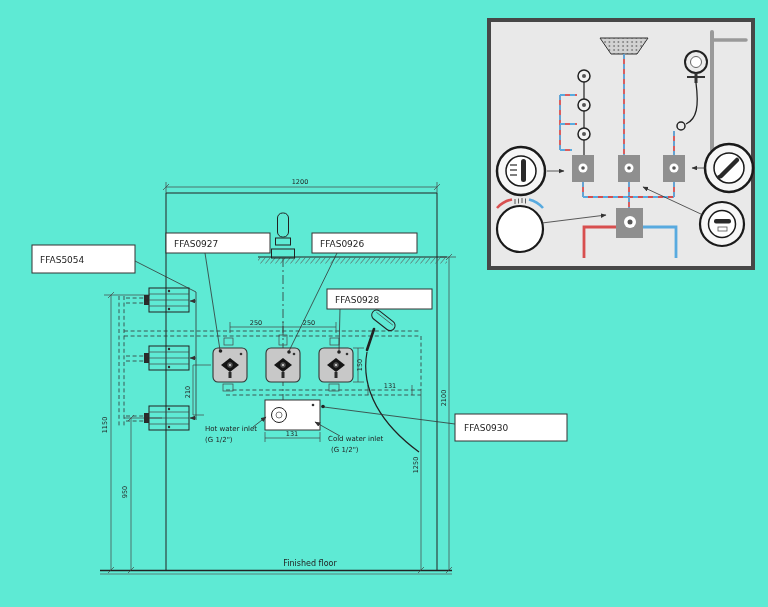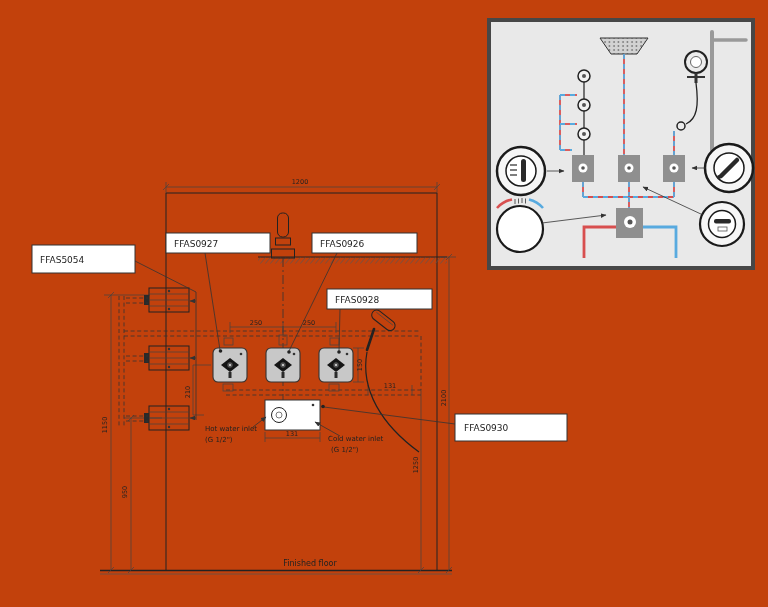--- a/index.html
+++ b/index.html
@@ -1,16 +1,16 @@
 <!DOCTYPE html>
 <html><head>
 <meta charset="utf-8">
 <style>
   html,body{margin:0;padding:0;background:#ffffff;}
-  #stage{position:relative;width:768px;height:607px;background:#c2410c;overflow:hidden;
+  #stage{position:relative;width:768px;height:607px;background:#5eead4;overflow:hidden;
          font-family:"DejaVu Sans", sans-serif;}
   svg{position:absolute;left:0;top:0;}
   svg text{font-family:"DejaVu Sans", sans-serif;fill:#222;}
   .t9{font-size:9px;}
   .t8{font-size:8px;}
   .t7{font-size:7px;}
   .t65{font-size:6.5px;}
   .mid{text-anchor:middle;}
   .ln{stroke:#222;stroke-width:1;fill:none;}
   .thin{stroke:#444;stroke-width:.7;fill:none;}

